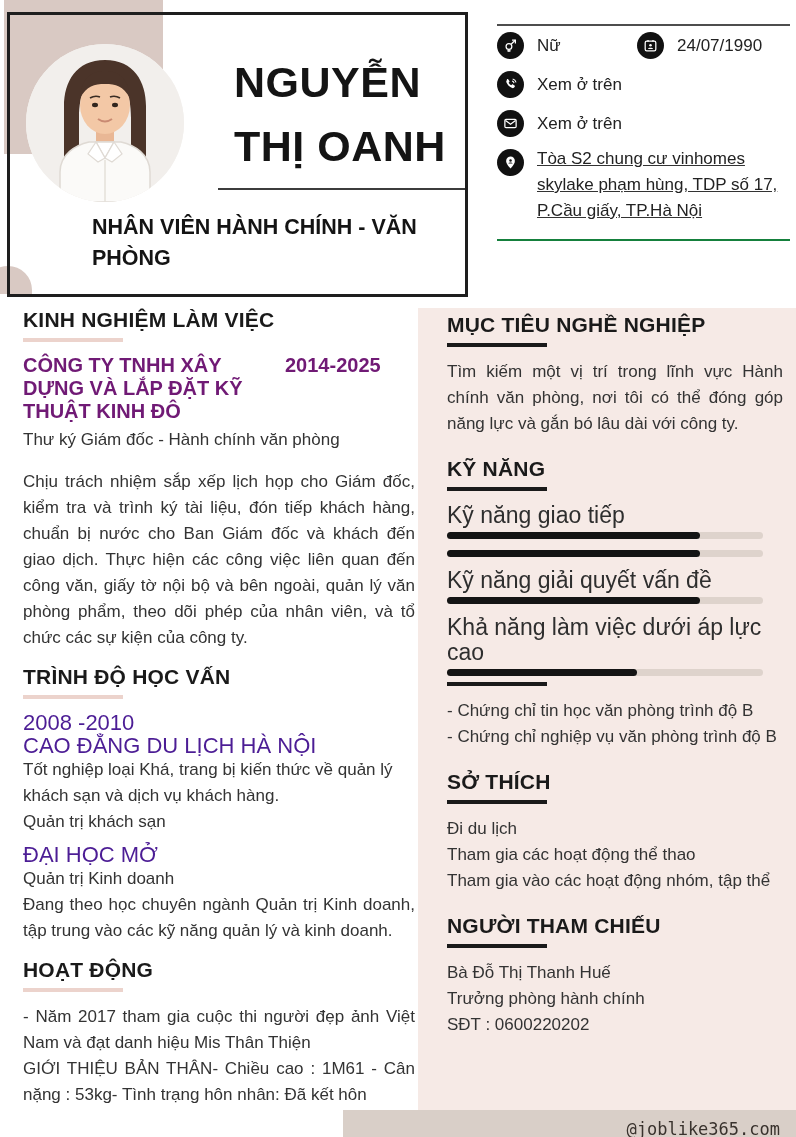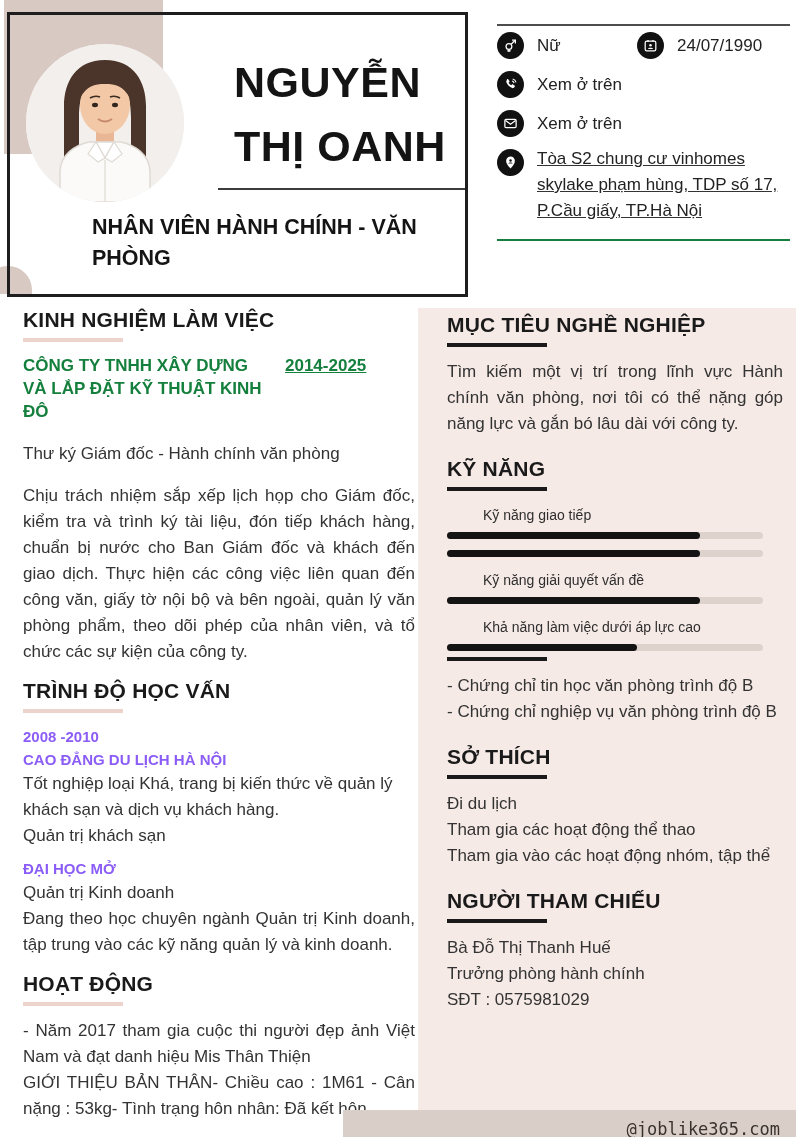--- a/index.html
+++ b/index.html
@@ -42,32 +42,32 @@
   }
   .c-txt { font-size:17px; line-height:26px; color:#222; margin-left:13px; }
   .c-addr { margin-top:-3px; }
   
   .h-sec { font-size:21px; line-height:24px; font-weight:bold; color:#1a1a1a; letter-spacing:0.2px; }
   .rule { width:100px; height:4px; margin:6px 0 12px 0; }
   .rule-pink { background:#ecd3cc; }
   .rule-black { background:#1a1a1a; }
   
   .left-col { position:absolute; left:23px; top:308px; width:392px; }
-  .xp-head { display:flex; font-size:17px; line-height:23px; font-weight:bold; color:#15803d; margin-bottom:18px; }
+  .xp-head { display:flex; font-size:20px; line-height:23px; font-weight:bold; color:#701a75; margin-bottom:4px; }
   .xp-company { width:250px; }
-  .xp-period { margin-left:12px; white-space:nowrap;text-decoration:underline; }
+  .xp-period { margin-left:12px; white-space:nowrap; }
   .txt { font-size:17px; line-height:26px; color:#333; }
   .txt-j { text-align:justify; }
   .mt4 { margin-top:16px; } .mt8 { margin-top:8px; } .mt14 { margin-top:14px; } .mt20 { margin-top:20px; }
-  .edu-period, .edu-school { font-size:15px; line-height:23px; font-weight:bold; color:#8b5cf6; }
+  .edu-period, .edu-school { font-size:22px; line-height:23px; font-weight:normal; color:#4c1d95; }
   
   .right-bg { position:absolute; left:418px; top:308px; width:378px; height:802px; background:#f6eae6; }
   .right-col { position:absolute; left:447px; top:313px; width:336px; }
   .skill { margin-top:11px; }
-  .skill-label { font-size:14px; line-height:25px; color:#2e2e2e;margin-left:36px; }
+  .skill-label { font-size:23px; line-height:25px; color:#2e2e2e; }
   .bar-track { width:316px; height:7px; border-radius:4px; background:#ded3cc; margin-top:4px; }
   .bar-fill { height:7px; border-radius:4px; background:#141414; }
   
   .footer {
     position:absolute; left:343px; top:1110px; width:453px; height:38px;
     background:#d9cfc8; display:flex; align-items:center; justify-content:flex-end;
     padding-right:16px;
   }
   .footer-text { font-family:"DejaVu Sans Mono", monospace; font-size:17px; color:#39322d; }
 </style>
@@ -199,21 +199,21 @@
 
     <div class="h-sec mt14">HOẠT ĐỘNG</div>
     <div class="rule rule-pink"></div>
     <div class="txt txt-j">- Năm 2017 tham gia cuộc thi người đẹp ảnh Việt Nam và đạt danh hiệu Mis Thân Thiện</div>
     <div class="txt txt-j">GIỚI THIỆU BẢN THÂN- Chiều cao : 1M61 - Cân nặng : 53kg- Tình trạng hôn nhân: Đã kết hôn</div>
   </div>
 
   <div class="right-col">
     <div class="h-sec">MỤC TIÊU NGHỀ NGHIỆP</div>
     <div class="rule rule-black"></div>
-    <div class="txt txt-j">Tìm kiếm một vị trí trong lĩnh vực Hành chính văn phòng, nơi tôi có thể nặng góp năng lực và gắn bó lâu dài với công ty.</div>
+    <div class="txt txt-j">Tìm kiếm một vị trí trong lĩnh vực Hành chính văn phòng, nơi tôi có thể đóng góp năng lực và gắn bó lâu dài với công ty.</div>
 
     <div class="h-sec mt20">KỸ NĂNG</div>
     <div class="rule rule-black"></div>
     <div class="skill">
       <div class="skill-label">Kỹ năng giao tiếp</div>
       <div class="bar-track">
           <div class="bar-fill" style="width: 80%;"></div>
         </div>
     </div>
     <div class="skill">
@@ -241,20 +241,20 @@
     <div class="h-sec mt20">SỞ THÍCH</div>
     <div class="rule rule-black"></div>
     <div class="txt">Đi du lịch</div>
     <div class="txt">Tham gia các hoạt động thể thao</div>
     <div class="txt">Tham gia vào các hoạt động nhóm, tập thể</div>
 
     <div class="h-sec mt20">NGƯỜI THAM CHIẾU</div>
     <div class="rule rule-black"></div>
     <div class="txt">Bà Đỗ Thị Thanh Huế</div>
     <div class="txt">Trưởng phòng hành chính</div>
-    <div class="txt">SĐT : 0575981029</div>
+    <div class="txt">SĐT : 0600220202</div>
   </div>
 
   <div class="footer">
     <span class="footer-text">@joblike365.com</span>
   </div>
 
 </div>
 
 </body></html>

